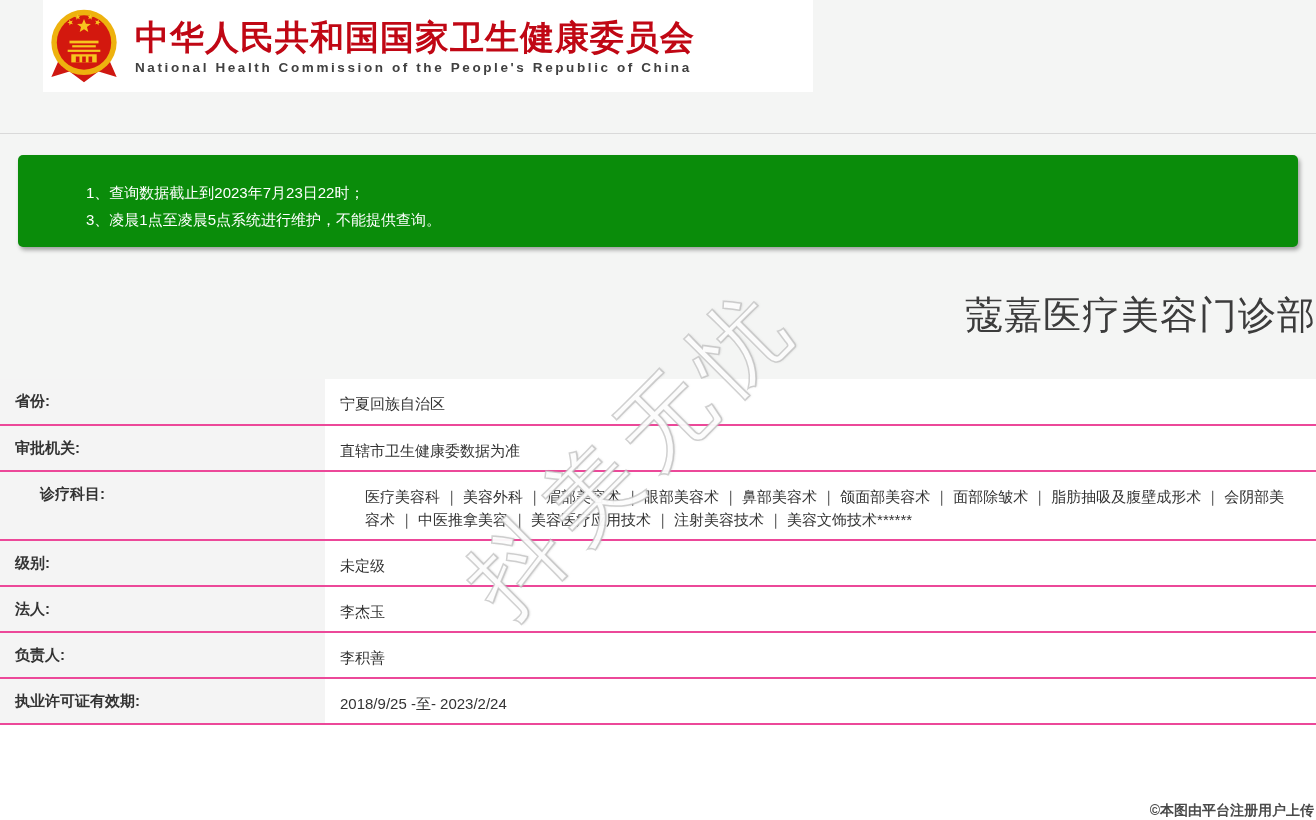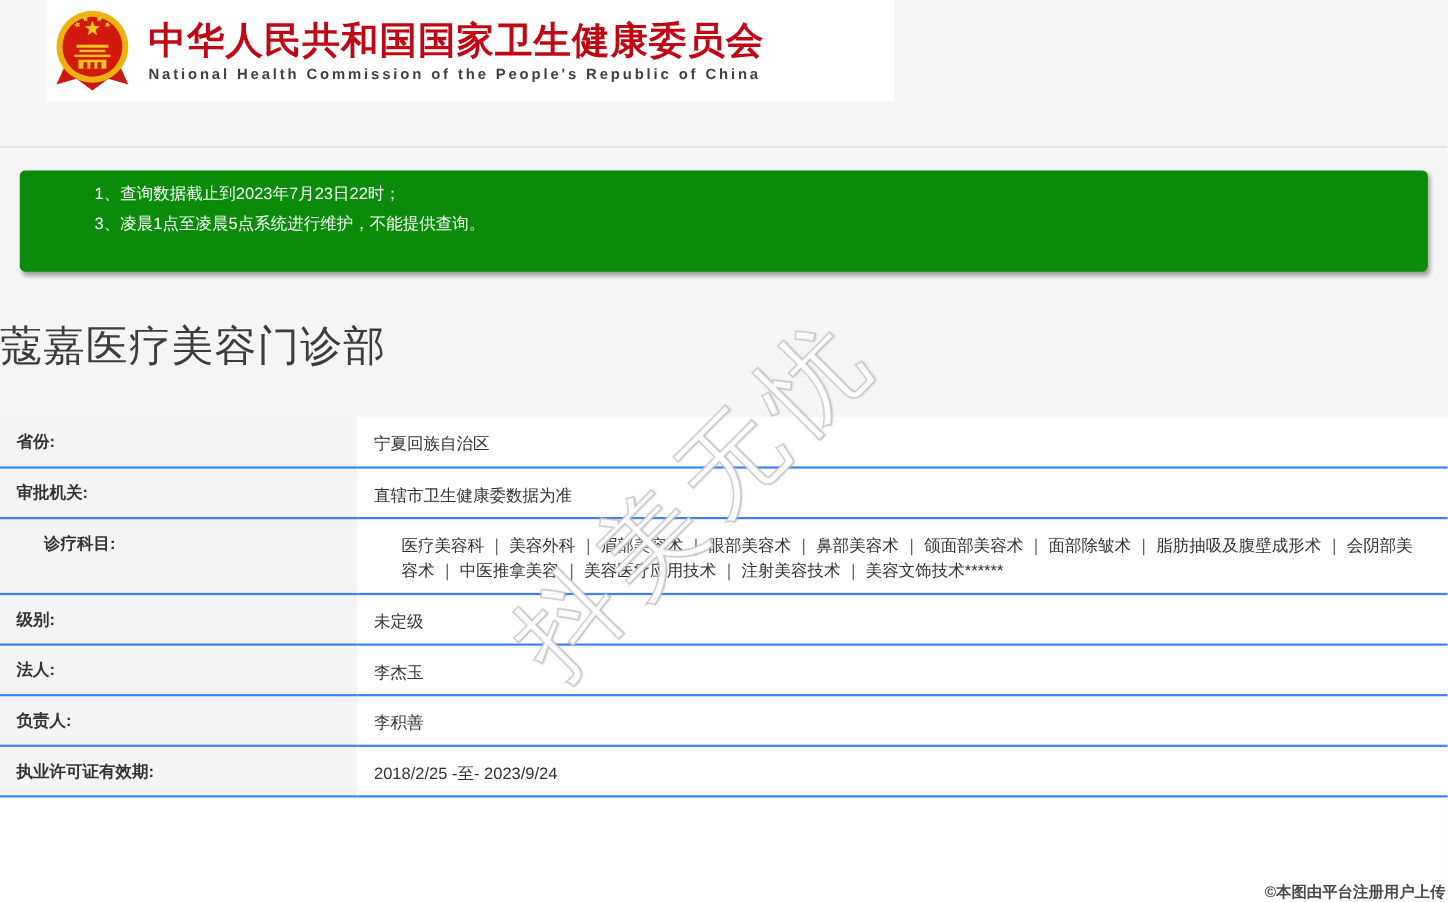--- a/index.html
+++ b/index.html
@@ -36,46 +36,46 @@
 
   
   .notice {
     position:absolute; top:155px; left:18px;
     width:1280px; height:92px;
     background:#0a8c0a;
     border-radius:5px;
     box-shadow:2px 3px 4px rgba(0,0,0,0.35);
     color:#ffffff;
     font-size:15px;
-    padding:8px 10px 0 68px;
+    padding:24px 10px 0 68px;
     line-height:27px;
   }
 
   
   .page-title {
     position:absolute; top:292px; left:0; width:1316px;
-    text-align:left;
+    text-align:right;
     font-size:38px; line-height:46px;
     color:#3c3c3c; font-weight:400;
     letter-spacing:1px;
   }
 
   
   .table-bg {
     position:absolute; top:379px; left:0; width:1316px; bottom:0;
     background:#ffffff;
   }
   table.details {
     position:absolute; top:379px; left:0;
     width:1316px;
     border-collapse:collapse;
     table-layout:fixed;
   }
   table.details td {
-    border-bottom:2px solid #3b82f6;
+    border-bottom:2px solid #ec4899;
     vertical-align:top;
     font-size:15px;
   }
   td.cell-label {
     width:325px;
     background:#f4f4f4;
     font-weight:bold;
     padding:13px 10px 0 15px;
     height:46px;
   }
@@ -174,19 +174,19 @@
     <tr>
       <td class="cell-label">法人:</td>
       <td class="cell-value">李杰玉</td>
     </tr>
     <tr>
       <td class="cell-label">负责人:</td>
       <td class="cell-value">李积善</td>
     </tr>
     <tr>
       <td class="cell-label">执业许可证有效期:</td>
-      <td class="cell-value">2018/2/25 -至- 2023/9/24</td>
+      <td class="cell-value">2018/9/25 -至- 2023/2/24</td>
     </tr>
   </tbody>
 </table>
 
 <div class="watermark-diag">抖美无忧</div>
 <div class="watermark-corner">©本图由平台注册用户上传</div>
 
 </body></html>

